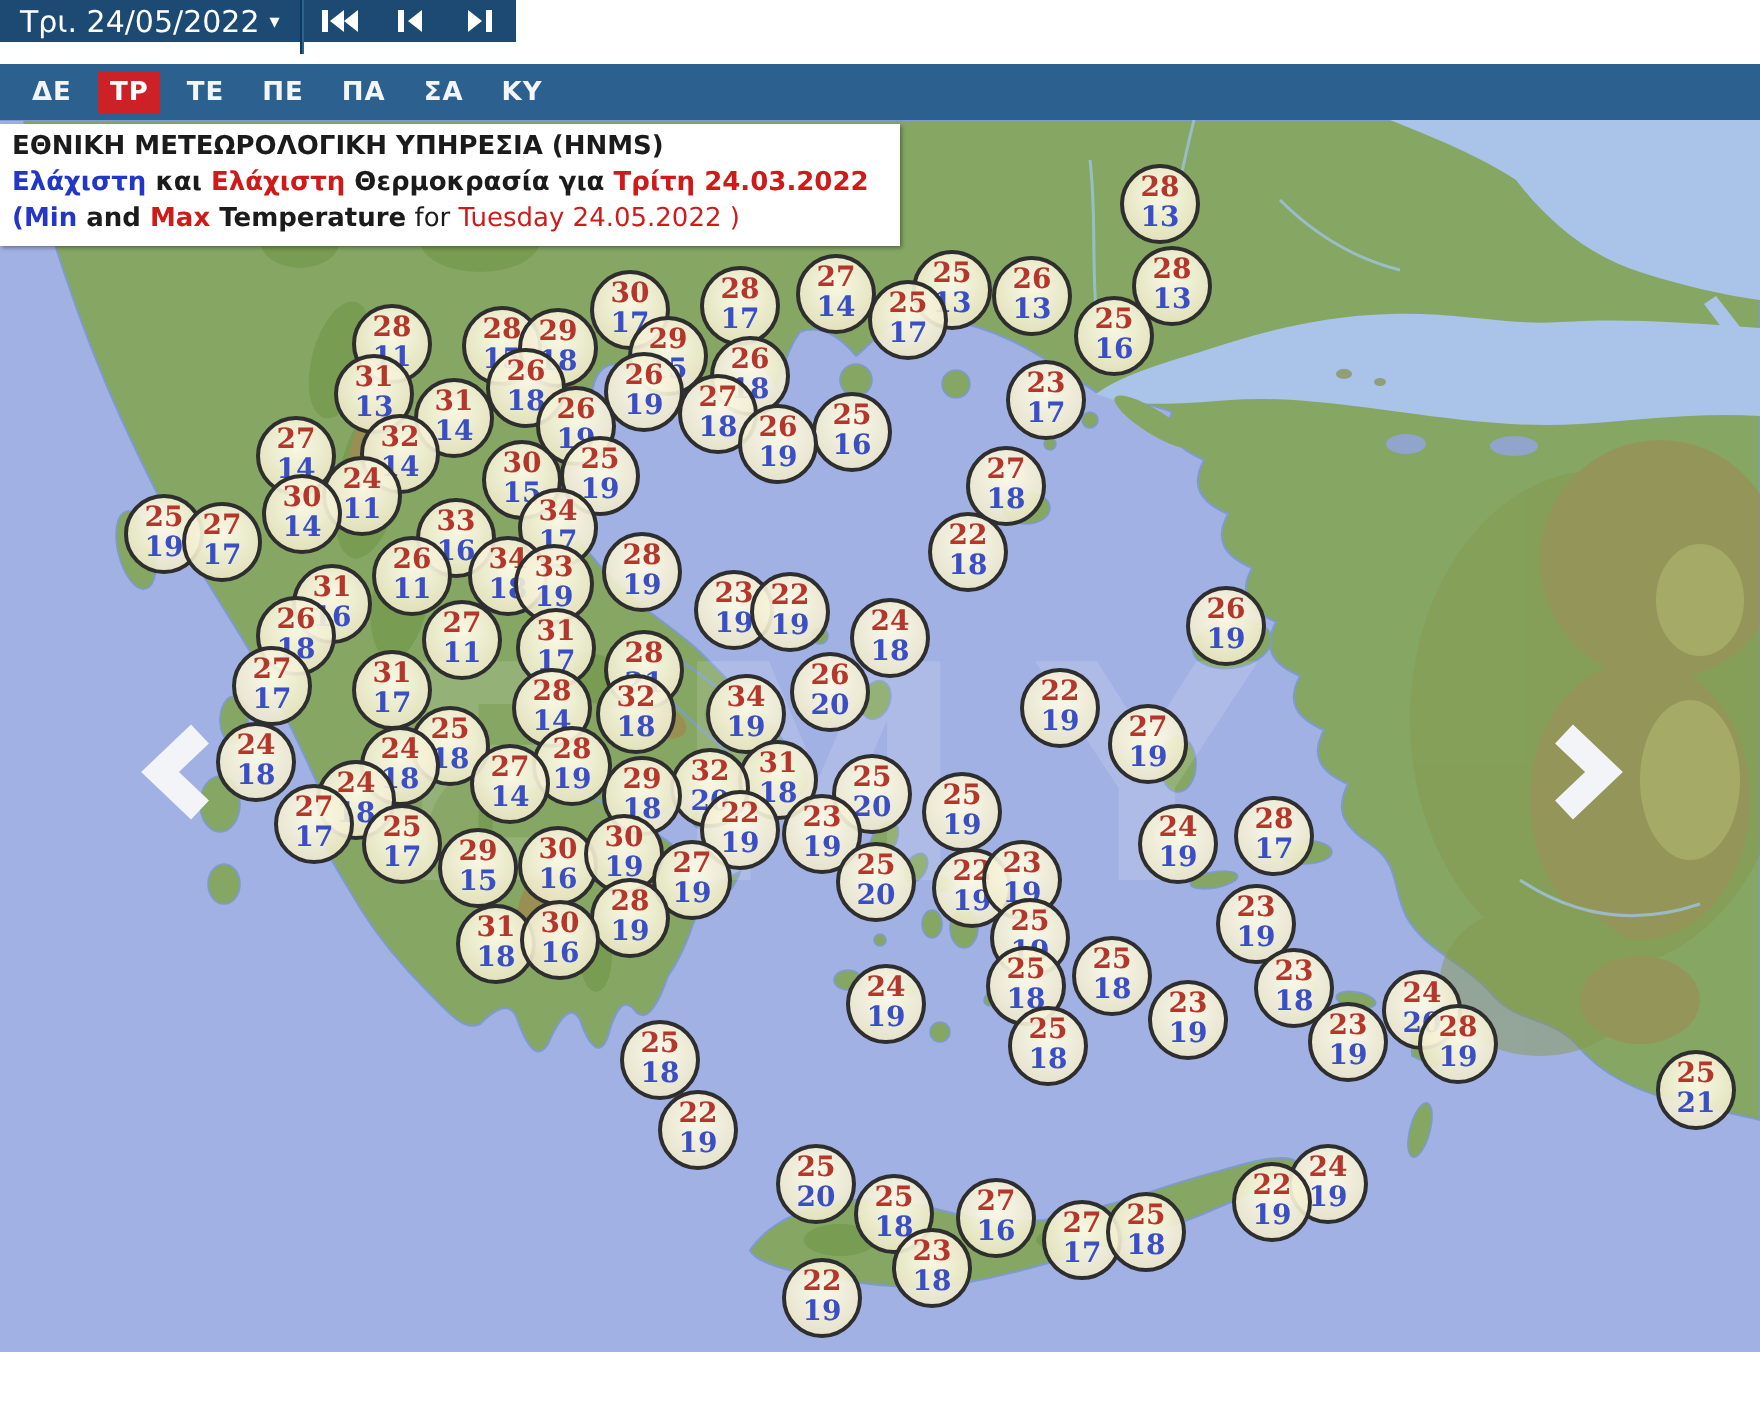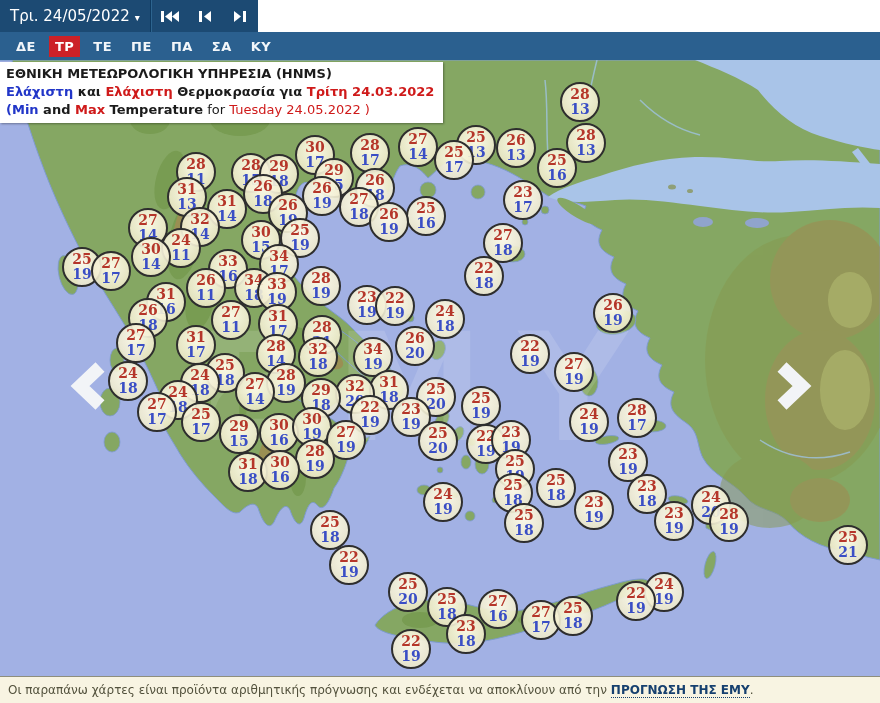--- a/index.html
+++ b/index.html
@@ -1,20 +1,20 @@
 <!DOCTYPE html>
 <html><head>
 <meta charset="utf-8">
 <style>
   html,body{margin:0;padding:0;background:#ffffff;}
   #page{position:relative;width:880px;height:703px;overflow:hidden;background:#fff;
         font-family:"DejaVu Sans","Liberation Sans",sans-serif;}
 
   
-  #toolbar{position:absolute;left:0;top:0;width:258px;height:32px;background:#1c4a73;
+  #toolbar{position:absolute;left:0;top:0;width:258px;height:21px;background:#1c4a73;
            display:flex;align-items:center;}
   #date-picker{display:flex;align-items:center;gap:5px;color:#fff;font-size:15px;
                padding:0 10px;height:32px;cursor:pointer;}
   #date-picker .caret{font-size:10px;margin-top:2px;}
   .tb-sep{width:1px;height:32px;background:#0e3a60;border-right:1px solid #2d648f;}
   .nav-btn{flex:1;height:32px;display:flex;align-items:center;justify-content:center;
            background:transparent;border:none;cursor:pointer;padding:0;}
   .nav-btn svg{display:block;}
 
   
@@ -22,21 +22,21 @@
             display:flex;align-items:center;padding-left:10px;box-sizing:border-box;}
   #day-tabs .tab{color:#f2f6fa;font-size:13px;font-weight:bold;padding:3px 6px;margin-right:7px;
                  cursor:pointer;letter-spacing:.5px;}
   #day-tabs .tab.sel{background:#cc2127;color:#fff;}
 
   
   #map-wrap{position:absolute;left:0;top:60px;width:880px;height:616px;background:#a2b1e4;}
   #map-wrap svg{position:absolute;left:0;top:0;}
 
   
-  #title-box{position:absolute;left:0;top:62px;background:#ffffff;padding:3px 9px 4px 6px;
+  #title-box{position:absolute;left:0;top:62px;background:#ffffff;padding:3px 16px 4px 6px;
              font-size:13px;line-height:18px;font-weight:bold;color:#1b1b1b;z-index:30;
              box-shadow:1px 1px 2px rgba(0,0,0,.35);white-space:nowrap;}
   #title-box .blue{color:#2236c8;}
   #title-box .red{color:#cf1a1a;}
   #title-box .blk{color:#1b1b1b;}
   #title-box .n{font-weight:normal;}
 
   
   #stations{position:absolute;left:8px;top:0;width:880px;height:703px;z-index:20;pointer-events:none;}
   .station{position:absolute;width:40px;height:40px;margin:-20px 0 0 -20px;box-sizing:border-box;
@@ -683,19 +683,14 @@
     </span>
   </div>
   <div class="map-arrow" id="arrow-right">
     <span>
       <svg width="44" height="48" viewBox="0 0 44 48">
           <polyline points="10,5 30,24 10,43" fill="none" stroke="#f2f4f7" stroke-width="13"></polyline>
         </svg>
     </span>
   </div>
 
-  <div id="footer">
-    <span>Οι παραπάνω χάρτες είναι προϊόντα αριθμητικής πρόγνωσης και ενδέχεται να αποκλίνουν από την</span>
-    <a>ΠΡΟΓΝΩΣΗ ΤΗΣ ΕΜΥ</a>
-    <span>.</span>
-  </div>
 
 </div>
 
 </body></html>

